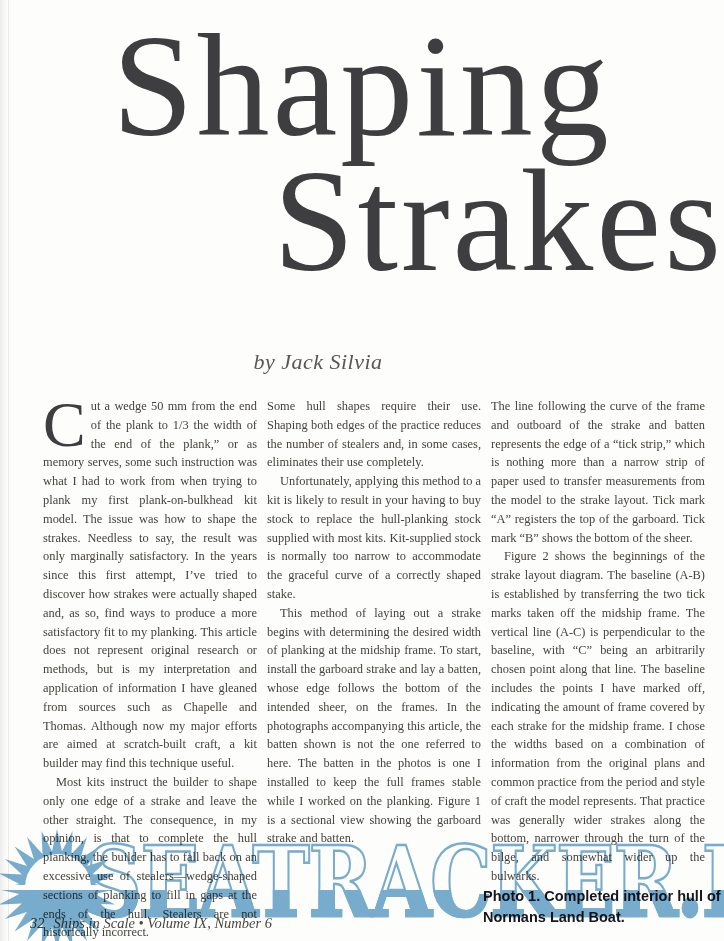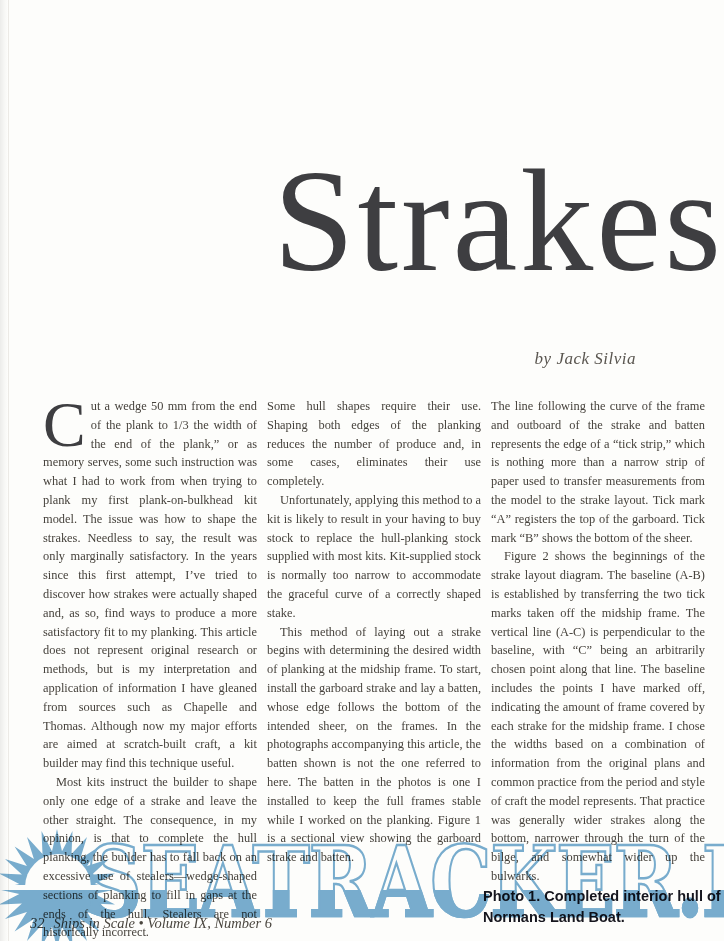--- a/index.html
+++ b/index.html
@@ -19,22 +19,22 @@
   .title {
     position:absolute; left:0; width:724px; text-align:center;
     color:#3e3e41;
     font-family:"Liberation Serif", serif;
     font-size:146px; line-height:1; letter-spacing:3px;
     white-space:nowrap;
   }
   .title-1 { top:13px; }
   .title-2 { top:148px;text-align:right; }
   .byline {
-    position:absolute; top:349px; left:0; width:636px; text-align:right;
-    font-style:italic; font-size:17px; color:#5a5650;
+    position:absolute; top:349px; left:0; width:636px; text-align:center;
+    font-style:italic; font-size:22px; color:#5a5650;
     letter-spacing:0.5px;
   }
   .columns {
     position:absolute; top:397px; left:43px;
     display:flex; gap:10px;
   }
   .col { width:214px; }
   .col p {
     font-size:12.4px; line-height:18.8px;
     color:#46423c;
@@ -84,31 +84,32 @@
     -webkit-background-clip:text;
     background-clip:text;
   }
 </style>
 </head>
 <body>
 
 <div class="page">
   <div class="scan-edge"></div>
 
+  <div class="title title-1">Shaping</div>
   <div class="title title-2">Strakes</div>
 
   <div class="byline">by Jack Silvia</div>
 
   <div class="columns">
     <div class="col">
       <p><span class="dropcap">C</span><span>ut a wedge 50 mm from the end of the plank to 1/3 the width of the end of the plank,” or as memory serves, some such instruction was what I had to work from when trying to plank my first plank-on-bulkhead kit model. The issue was how to shape the strakes. Needless to say, the result was only marginally satisfactory. In the years since this first attempt, I’ve tried to discover how strakes were actually shaped and, as so, find ways to produce a more satisfactory fit to my planking. This article does not represent original research or methods, but is my interpretation and application of information I have gleaned from sources such as Chapelle and Thomas. Although now my major efforts are aimed at scratch-built craft, a kit builder may find this technique useful.</span></p>
       <p class="indent">Most kits instruct the builder to shape only one edge of a strake and leave the other straight. The consequence, in my opinion, is that to complete the hull planking, the builder has to fall back on an excessive use of stealers—wedge-shaped sections of planking to fill in gaps at the ends of the hull. Stealers are not historically incorrect.</p>
     </div>
     <div class="col">
-      <p>Some hull shapes require their use. Shaping both edges of the planking reduces the number of produce and, in some cases, eliminates their use completely.</p>
+      <p>Some hull shapes require their use. Shaping both edges of the practice reduces the number of stealers and, in some cases, eliminates their use completely.</p>
       <p class="indent">Unfortunately, applying this method to a kit is likely to result in your having to buy stock to replace the hull-planking stock supplied with most kits. Kit-supplied stock is normally too narrow to accommodate the graceful curve of a correctly shaped stake.</p>
       <p class="indent">This method of laying out a strake begins with determining the desired width of planking at the midship frame. To start, install the garboard strake and lay a batten, whose edge follows the bottom of the intended sheer, on the frames. In the photographs accompanying this article, the batten shown is not the one referred to here. The batten in the photos is one I installed to keep the full frames stable while I worked on the planking. Figure 1 is a sectional view showing the garboard strake and batten.</p>
     </div>
     <div class="col">
       <p>The line following the curve of the frame and outboard of the strake and batten represents the edge of a “tick strip,” which is nothing more than a narrow strip of paper used to transfer measurements from the model to the strake layout. Tick mark “A” registers the top of the garboard. Tick mark “B” shows the bottom of the sheer.</p>
       <p class="indent">Figure 2 shows the beginnings of the strake layout diagram. The baseline (A-B) is established by transferring the two tick marks taken off the midship frame. The vertical line (A-C) is perpendicular to the baseline, with “C” being an arbitrarily chosen point along that line. The baseline includes the points I have marked off, indicating the amount of frame covered by each strake for the midship frame. I chose the widths based on a combination of information from the original plans and common practice from the period and style of craft the model represents. That practice was generally wider strakes along the bottom, narrower through the turn of the bilge, and somewhat wider up the bulwarks.</p>
     </div>
   </div>
 
   <div class="photo-caption">Photo 1. Completed interior hull of Normans Land Boat.</div>

